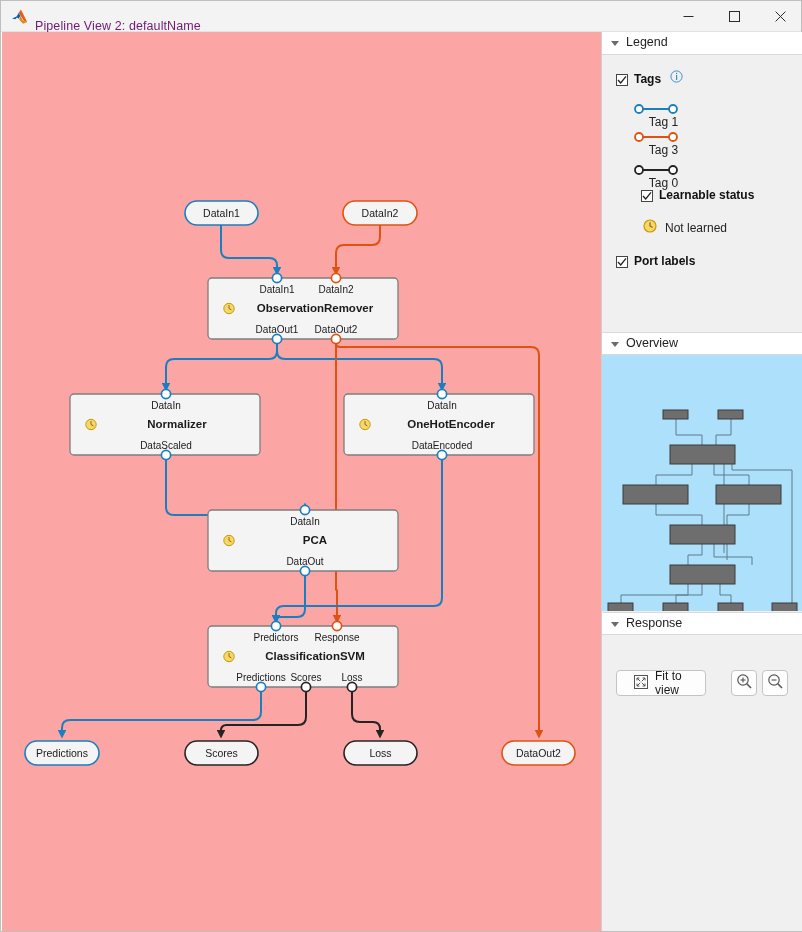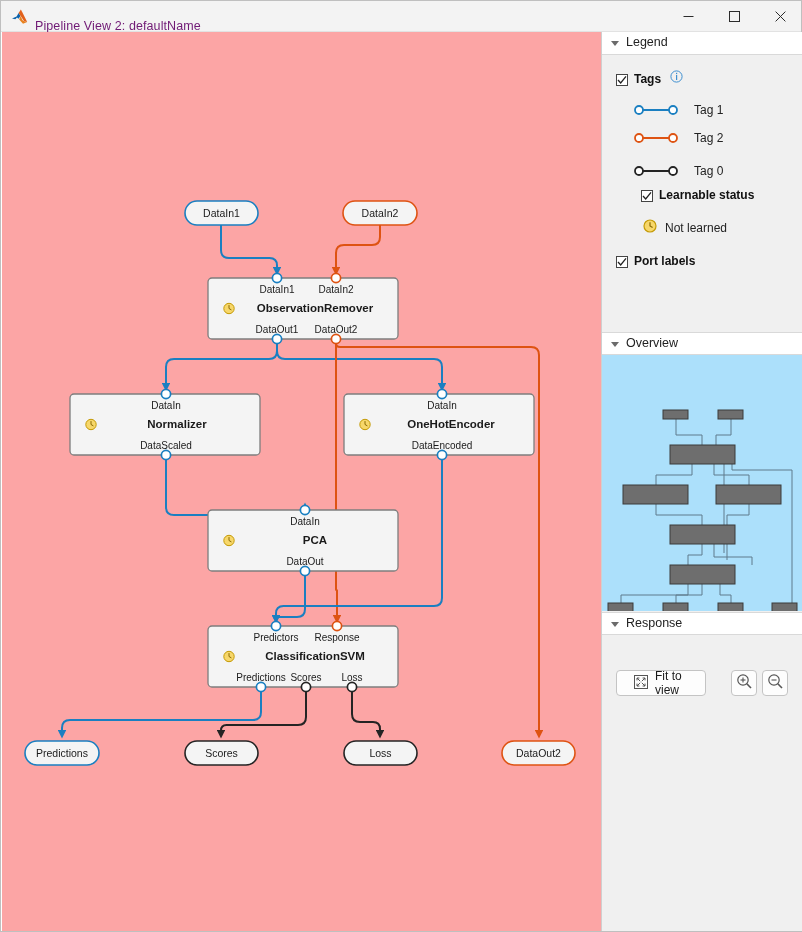--- a/index.html
+++ b/index.html
@@ -42,21 +42,21 @@
   .section-hdr .stitle{position:absolute;left:24px;top:3px;font-size:12.5px;color:#222;}
 
   .legend-body{position:absolute;left:0;top:24px;width:200px;height:286px;background:#f0f0f0;}
   .chk-row{position:absolute;left:14px;display:flex;align-items:flex-end;gap:6px;}
   .chk{width:12px;height:12px;border:1px solid #444;background:#fff;
        position:relative;box-sizing:border-box;flex:0 0 auto;}
   .chk svg{position:absolute;left:0px;top:0px;}
   .chk-lbl{font-size:12px;font-weight:bold;color:#111;white-space:nowrap;}
   .info-ic{margin-left:3px;}
 
-  .legend-line{position:absolute;left:31px;display:flex;align-items:center;}
+  .legend-line{position:absolute;left:31px;display:flex;align-items:center;flex-direction:column;}
   .legend-line .lbl{margin-left:15px;font-size:12px;color:#222;}
 
   .status-row{position:absolute;left:41px;display:flex;align-items:center;gap:8px;}
   .status-row .lbl{font-size:12px;color:#222;}
 
   .ov-body{position:absolute;left:0;top:0;width:200px;height:256px;
            background:#ace0fb;overflow:hidden;}
 
   .nav-body{position:absolute;left:0;width:200px;height:70px;background:#f0f0f0;}
   .btn{position:absolute;background:#fdfdfd;border:1px solid #c4c4c4;
@@ -261,21 +261,21 @@
           <circle cx="40" cy="6" r="4" fill="#fff" stroke="#1a7fc1" stroke-width="1.8"></circle>
         </svg>
         <span class="lbl">Tag 1</span>
       </div>
       <div class="legend-line" style="top:75px;">
         <svg width="46" height="12" viewBox="0 0 46 12">
           <line x1="6" y1="6" x2="40" y2="6" stroke="#de5312" stroke-width="2"></line>
           <circle cx="6" cy="6" r="4" fill="#fff" stroke="#de5312" stroke-width="1.8"></circle>
           <circle cx="40" cy="6" r="4" fill="#fff" stroke="#de5312" stroke-width="1.8"></circle>
         </svg>
-        <span class="lbl">Tag 2</span>
+        <span class="lbl">Tag 3</span>
       </div>
       <div class="legend-line" style="top:108px;">
         <svg width="46" height="12" viewBox="0 0 46 12">
           <line x1="6" y1="6" x2="40" y2="6" stroke="#242424" stroke-width="2"></line>
           <circle cx="6" cy="6" r="4" fill="#fff" stroke="#242424" stroke-width="1.8"></circle>
           <circle cx="40" cy="6" r="4" fill="#fff" stroke="#242424" stroke-width="1.8"></circle>
         </svg>
         <span class="lbl">Tag 0</span>
       </div>
 

